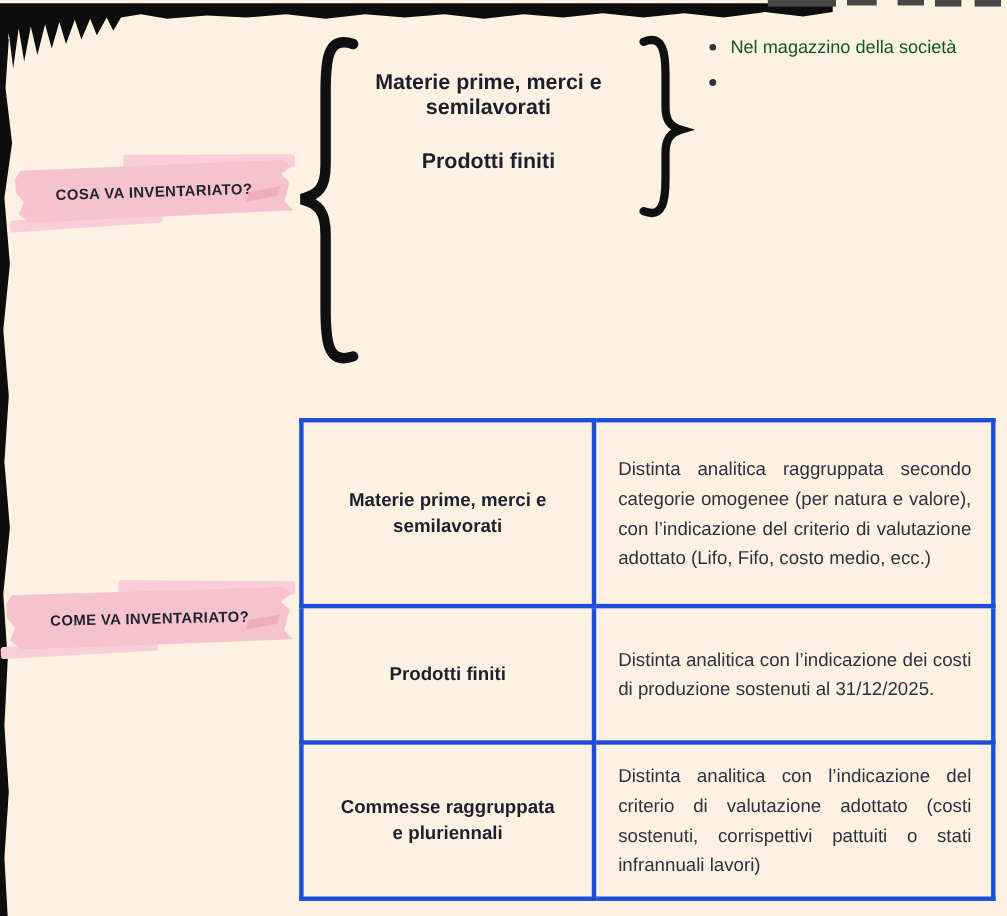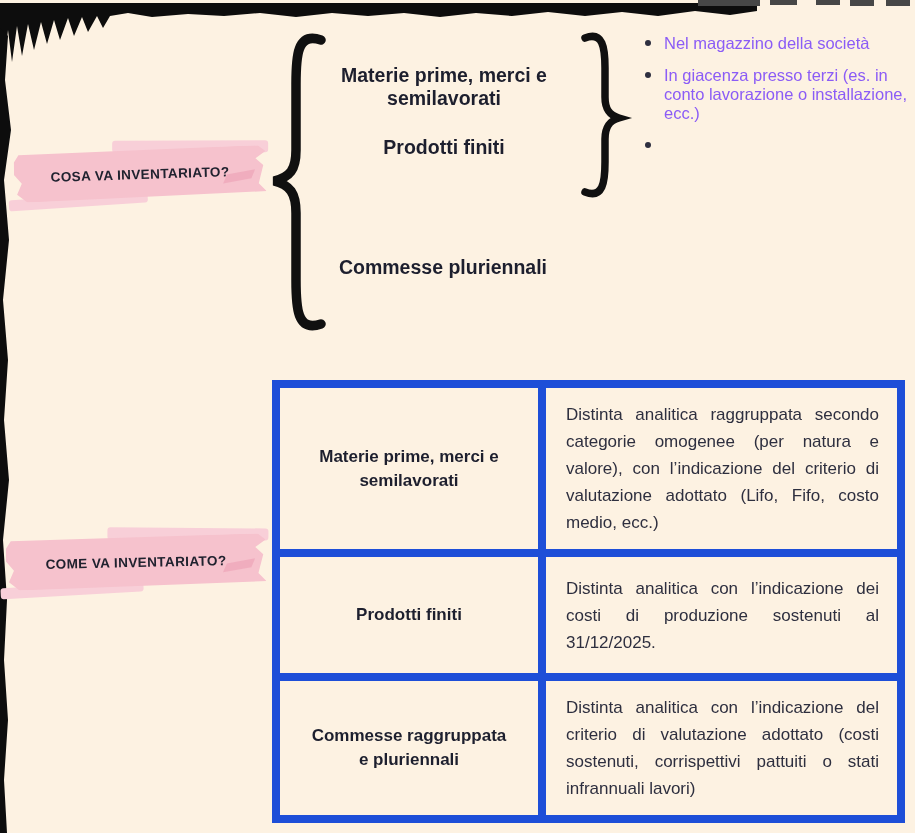--- a/index.html
+++ b/index.html
@@ -48,34 +48,34 @@
   .bi-2 { left:316px; top:211px; width:254px; }
   .bi-3 { left:316px; top:256px; width:254px; }
 
   
   .bullets {
     position:absolute; left:642px; top:34px; width:272px;
     margin:0; padding:0; list-style:none;
   }
   .bullets li {
     position:relative; padding-left:22px; margin-bottom:13px;
-    font-size:16.5px; line-height:19px; color:#8b5cf6;
+    font-size:16.5px; line-height:19px; color:#14532d;
   }
   .bullets li .dot {
     position:absolute; left:3px; top:6px; width:6px; height:6px;
     border-radius:50%; background:#2e2f3f;
   }
 
   
   .inv-table {
     position:absolute; left:272px; top:380px;
     border-collapse:collapse; width:633px; height:435px;
     table-layout:fixed; background:#fdf2e2;
   }
-  .inv-table td { border:8px solid #1d4ed8; vertical-align:middle; }
+  .inv-table td { border:4px solid #1d4ed8; vertical-align:middle; }
   .inv-table col.c-item { width:266px; }
   td.item-cell {
     font-weight:bold; font-size:17px; line-height:24px;
     text-align:center; color:#1d1f2e; padding:0 28px;
   }
   td.desc-cell {
     font-size:17px; line-height:27px; color:#2e2f3f;
     text-align:justify; padding:10px 18px 10px 20px;
   }
   tr.r-0 { height:169px; }
@@ -110,34 +110,32 @@
       <span class="tape-label">COSA VA INVENTARIATO?</span>
     </div>
   </div>
 
   <svg class="layer" width="915" height="833" viewBox="0 0 915 833" aria-hidden="true">
     <path d="M321,40 C297,32 296,56 296,84 L296,150 C296,170 290,177 274,181 C290,185 296,193 296,213 L296,280 C296,308 297,332 321,324" fill="none" stroke="#101010" stroke-width="9.5" stroke-linecap="round"></path>
   </svg>
 
   <div class="brace-item bi-0">Materie prime, merci e semilavorati</div>
   <div class="brace-item bi-1">Prodotti finiti</div>
-  <div class="brace-item bi-3">Commesse pluriennali</div>
 
   <svg class="layer" width="915" height="833" viewBox="0 0 915 833" aria-hidden="true">
     <path d="M585,38 C603,31 605,48 605,68 L605,97 C605,109 609,115 619,118 C609,121 605,127 605,139 L605,162 C605,182 603,199 585,192" fill="none" stroke="#101010" stroke-width="7.5" stroke-linecap="round"></path>
   </svg>
 
   <ul class="bullets">
     <li>
       <span class="dot"></span>
       <span>Nel magazzino della società</span>
     </li>
     <li>
       <span class="dot"></span>
-      <span>In giacenza presso terzi (es. in conto lavorazione o installazione, ecc.)</span>
     </li>
     <li>
       <span class="dot"></span>
     </li>
   </ul>
 
   <div class="tape-wrap tape2">
     <div class="tape-streak-top"></div>
     <div class="tape-streak-bottom"></div>
     <div class="tape-band"></div>

